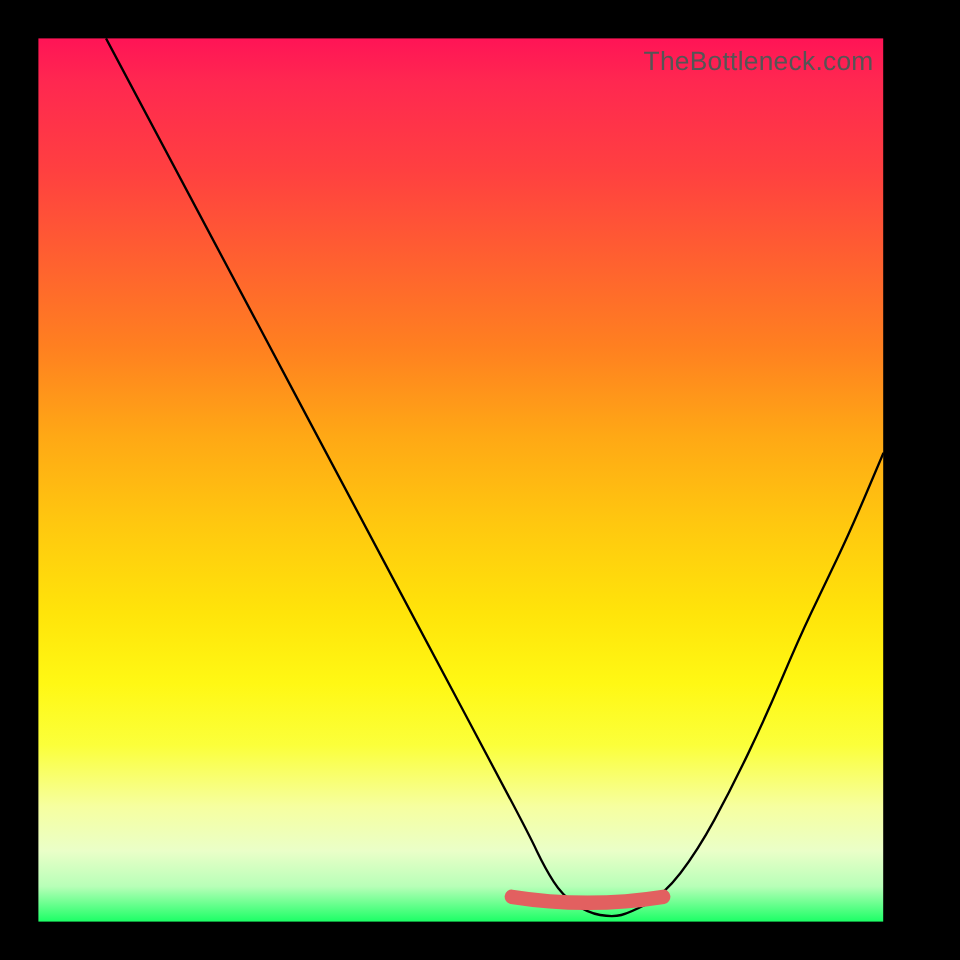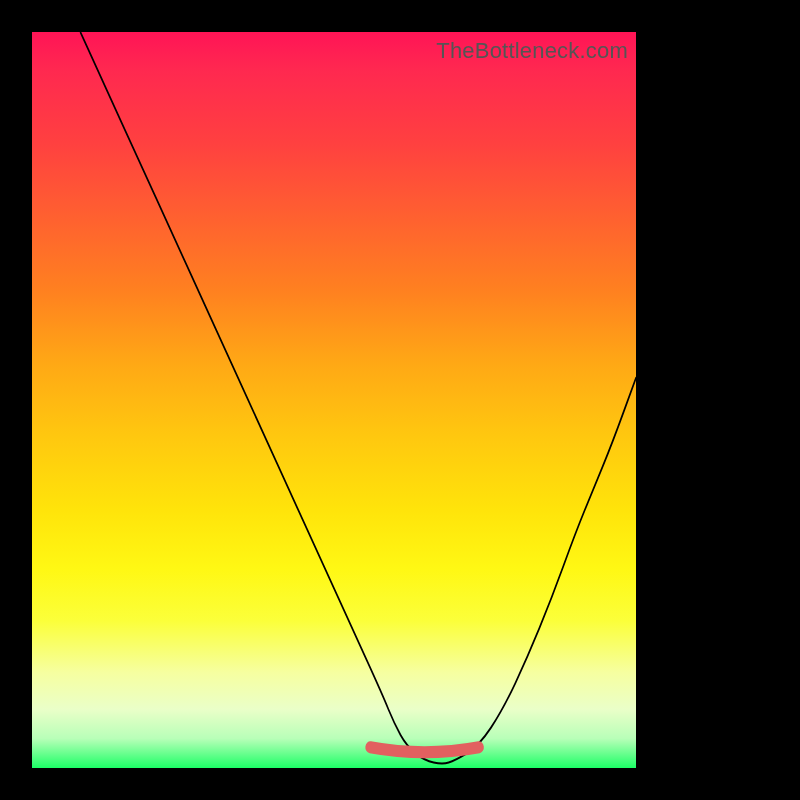--- a/index.html
+++ b/index.html
@@ -7,21 +7,21 @@
   .chart-container {
     position: relative;
     width: 800px;
     height: 800px;
     background: #000;
   }
   .plot-area {
     position: absolute;
     left: 32px;
     top: 32px;
-    width: 604px;
+    width: 704px;
     height: 736px;
     background: linear-gradient(to bottom,
       #ff1456 0%,
       #ff2850 5%,
       #ff4040 15%,
       #ff6030 25%,
       #ff8020 35%,
       #ffa815 45%,
       #ffc80f 55%,
       #ffe40a 65%,

